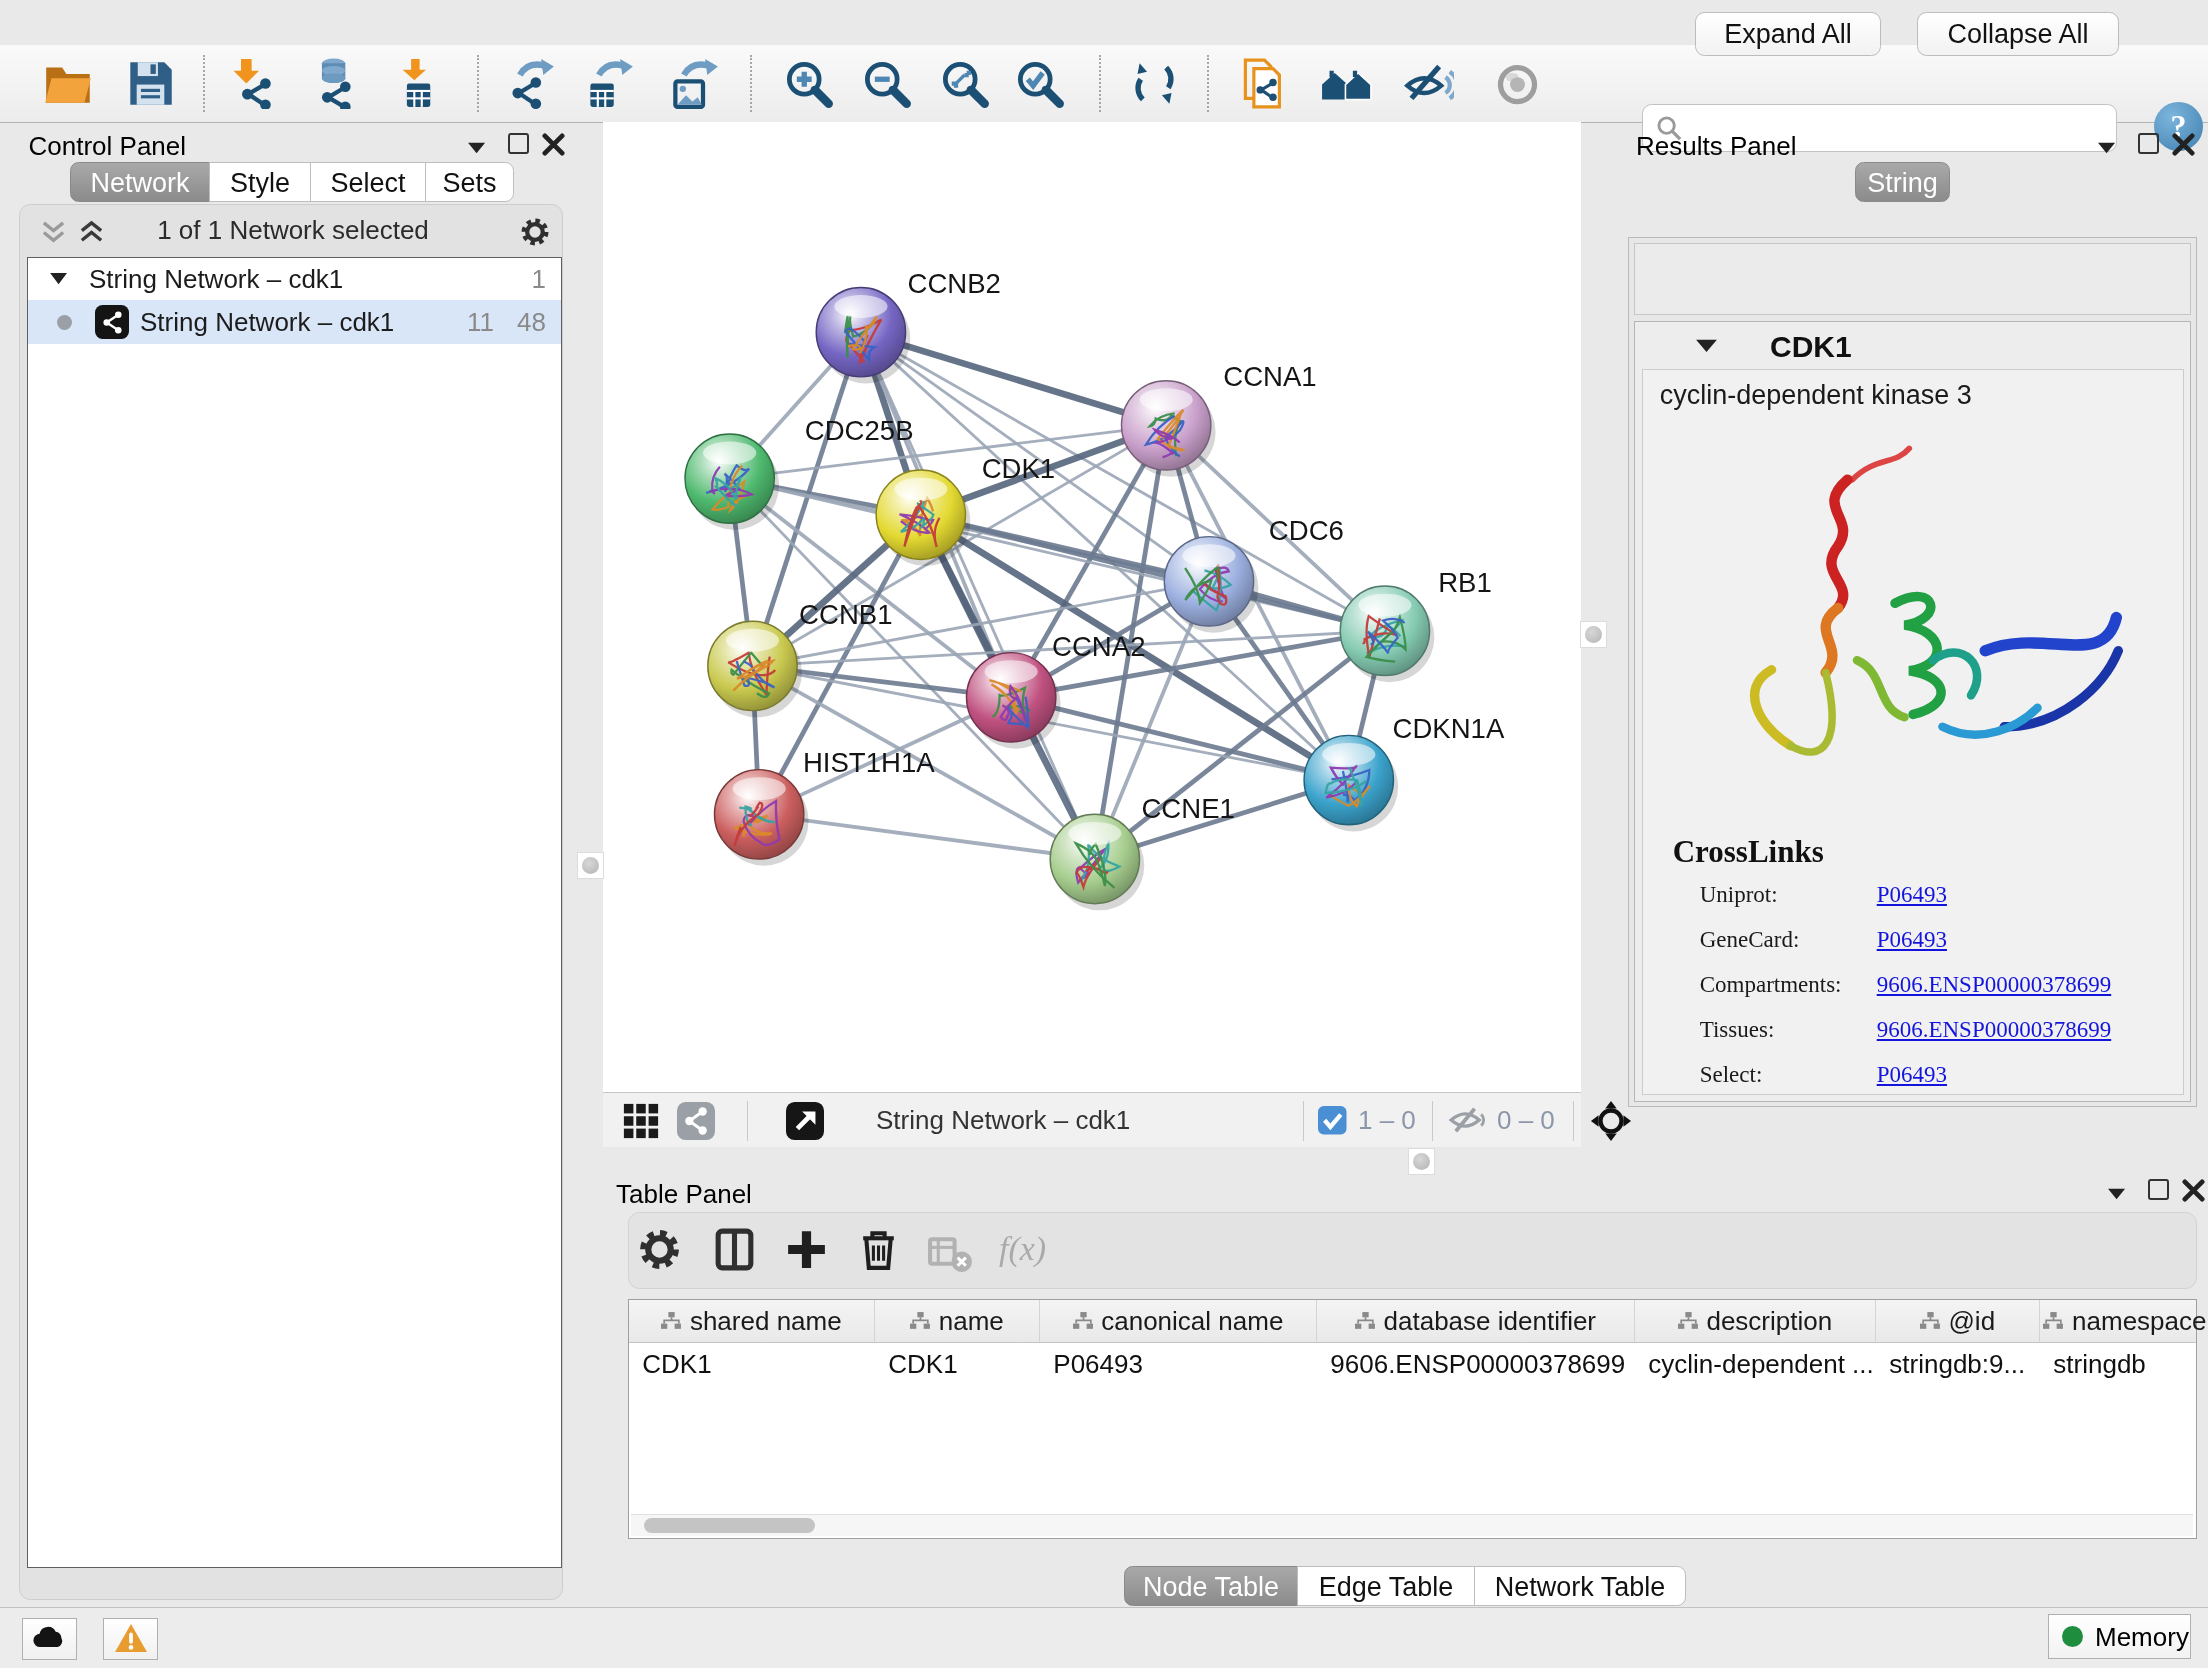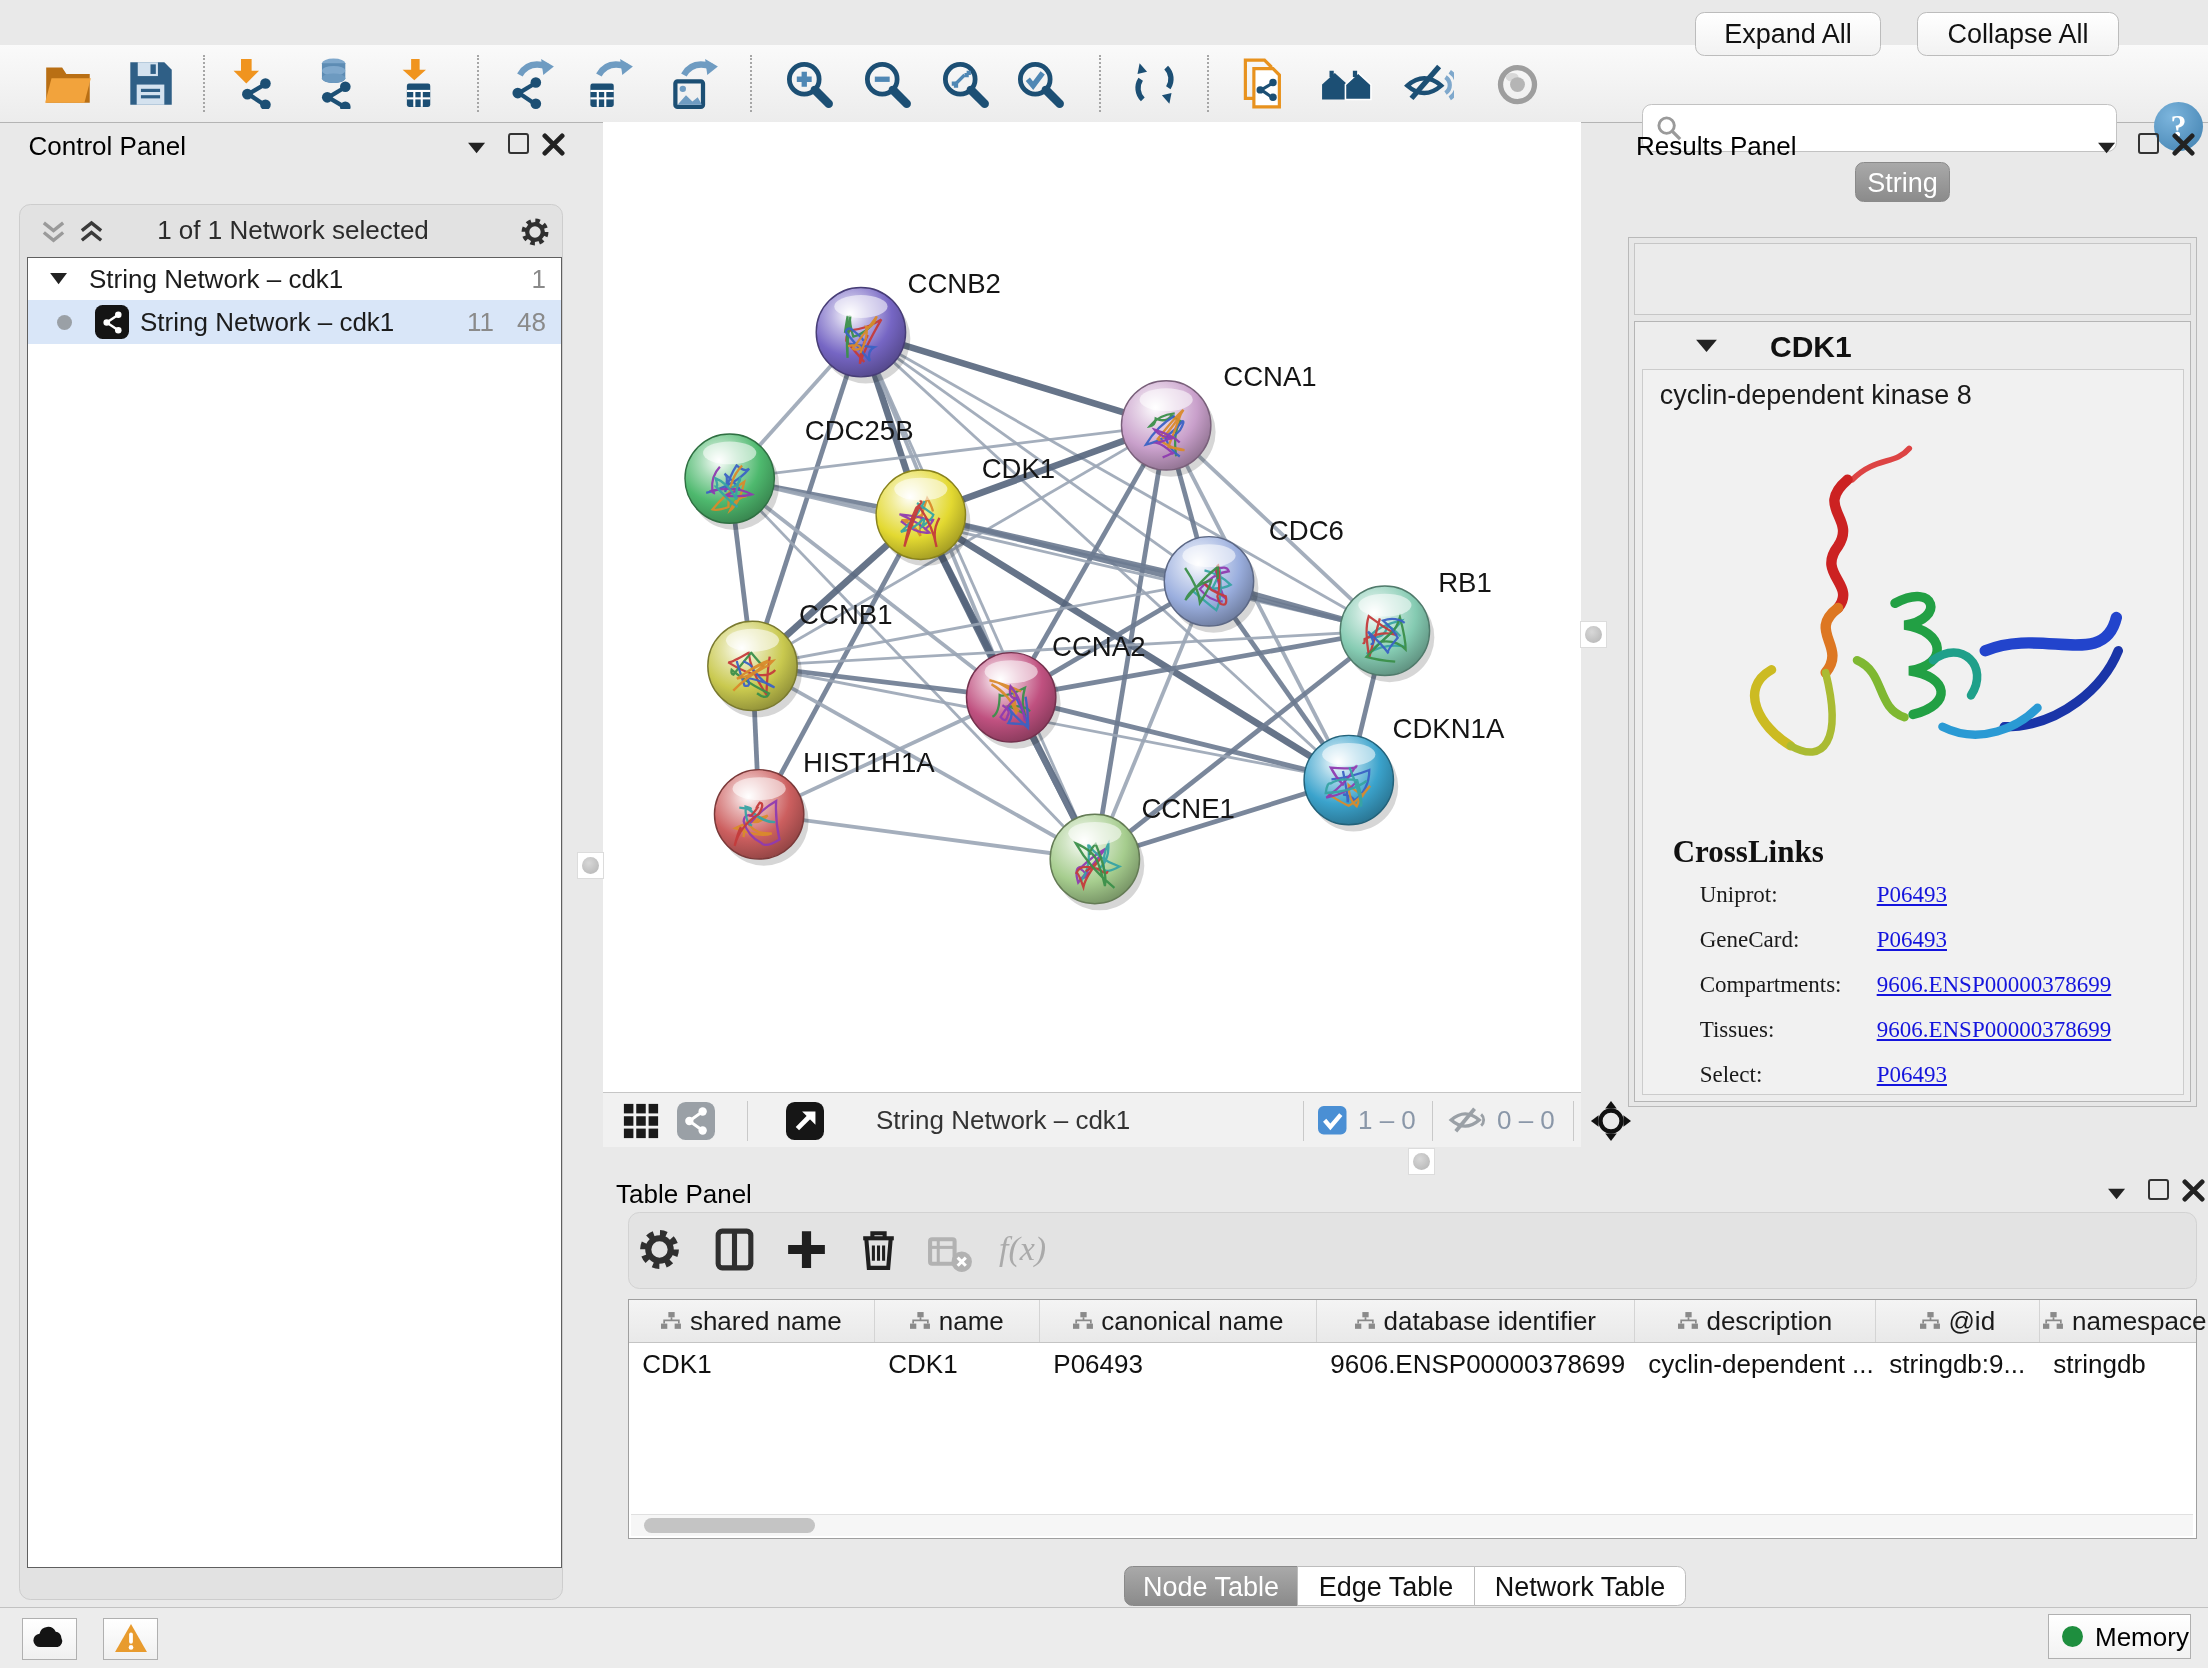--- a/index.html
+++ b/index.html
@@ -301,20 +301,26 @@
   </div>
 
   <div class="phead" style="left:28.5px;top:131px;">Control Panel</div>
   <svg class="hicon" style="left:466px;top:139px;" width="23" height="17" viewBox="0 0 24 18">
       <path d="M2 4h18l-9 11z" fill="#222"></path>
     </svg>
   <span class="hicon floaticon" style="left:508px;top:133px;"></span>
   <svg class="hicon" style="left:542px;top:133px;" width="23" height="23" viewBox="0 0 24 24">
       <path d="M3 3L21 21M21 3L3 21" stroke="#222" stroke-width="5" stroke-linecap="round"></path>
     </svg>
+  <div class="seg" style="left:70px;top:162px;" id="cp-tabs">
+      <span class="tab sel" style="width: 140px;">Network</span>
+      <span class="tab" style="width: 102px;">Style</span>
+      <span class="tab" style="width: 116px;">Select</span>
+      <span class="tab" style="width: 89px;">Sets</span>
+    </div>
   <div class="cpbox"></div>
 
   <div class="cp-status">
     <svg style="position:absolute;left:13.3px;top:7.6px;" width="27" height="27" viewBox="0 0 28 28">
         <path d="M4 4l10 8 10-8M4 14l10 8 10-8" fill="none" stroke="#9a9a9a" stroke-width="3.5"></path>
       </svg>
     <svg style="position:absolute;left:51px;top:7.6px;" width="27" height="27" viewBox="0 0 28 28">
         <path d="M4 12L14 4l10 8M4 22l10-8 10 8" fill="none" stroke="#3a3a3a" stroke-width="3.5"></path>
       </svg>
     <span style="position:absolute;left:95px;top:3.8px;width:342px;text-align:center;">1 of 1 Network selected</span>
@@ -664,21 +670,21 @@
   <button class="rbtn" style="left:1917px;width:202px;">Collapse All</button>
 
   <div class="cdk1box">
     <div class="cdk1head">
       <svg style="position:absolute;left:59px;top:15px;" width="25" height="17" viewBox="0 0 26 18">
           <path d="M2 3h22l-11 13z" fill="#222"></path>
         </svg>
       <span class="gene">CDK1</span>
     </div>
     <div class="rpinner">
-      <div class="rpdesc">cyclin-dependent kinase 8</div>
+      <div class="rpdesc">cyclin-dependent kinase 3</div>
       <svg style="position:absolute;left:57px;top:67px;" width="428" height="380" viewBox="0 0 450 400">
         <g fill="none" stroke-linecap="round">
           <path d="M160 45 C185 20,205 30,220 12" stroke="#dd4444" stroke-width="6"></path>
           <path d="M155 45 C120 75,165 85,145 115 C122 145,165 155,145 180" stroke="#cc2222" stroke-width="11"></path>
           <path d="M145 180 C112 205,155 220,132 248" stroke="#dd7722" stroke-width="11"></path>
           <path d="M75 245 C40 265,62 305,95 325" stroke="#ccbb22" stroke-width="10"></path>
           <path d="M95 325 C130 345,150 320,132 248" stroke="#aabb33" stroke-width="8"></path>
           <path d="M205 175 C248 152,258 192,215 198 C258 204,262 240,220 246 C262 252,266 282,224 292" stroke="#22a044" stroke-width="10"></path>
           <path d="M165 235 C195 248,185 285,215 295" stroke="#7fb832" stroke-width="9"></path>
           <path d="M245 235 C275 212,305 242,285 272" stroke="#1fa08a" stroke-width="9"></path>

